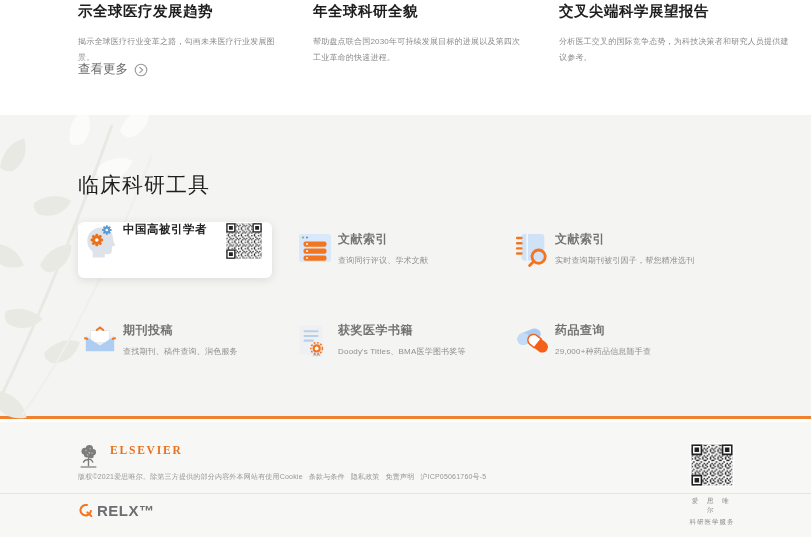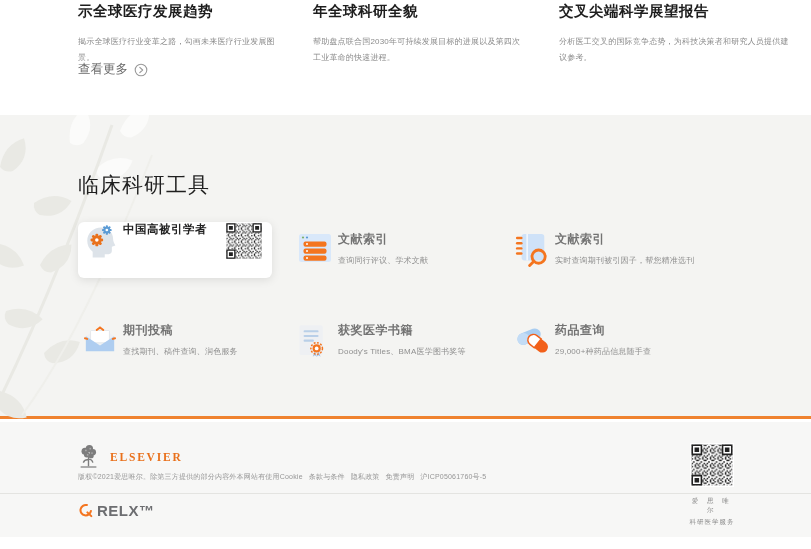--- a/index.html
+++ b/index.html
@@ -33,21 +33,21 @@
   .qr { width:38px; height:38px; display:block; }
   .tool { display:flex; align-items:flex-start; cursor:pointer; }
   .row1.tool { padding-top:9px; }
   .tool-icon { width:34px; flex:0 0 34px; margin:2px 6px 0 5px; }
   .tool-icon svg { display:block; }
   .tool-title { font-size:12px; font-weight:bold; color:#737373; letter-spacing:.5px; }
   .tool-desc  { margin-top:7px; font-size:8px; color:#8f8f8f; letter-spacing:.2px; white-space:nowrap; }
 
   
   .footer { position:absolute; left:0; top:422px; width:811px; height:115px; background:#f7f7f6; }
-  .els-logo { position:absolute; left:78px; top:22px; display:flex; align-items:center; }
+  .els-logo { position:absolute; left:78px; top:22px; display:flex; }
   .els-word { margin-left:11px; font-family:"Liberation Serif","DejaVu Serif",serif;
               font-size:11.5px; font-weight:bold; color:#e9711c; letter-spacing:1.8px; }
   .copyright-row { position:absolute; left:78px; top:50px; display:flex; align-items:center;
                    font-size:7px; color:#969696; letter-spacing:.2px; white-space:nowrap; }
   .copyright-row .flink { margin-left:6px; cursor:pointer; }
   .footer-qr { position:absolute; left:690px; top:21px; width:44px; height:44px; }
   .footer-qr .qr { width:44px; height:44px; }
   .footer-divider { position:absolute; left:0; top:71px; width:811px; height:0;
                     border-top:1px solid #e4e4e1; }
   .relx { position:absolute; left:78px; top:80px; display:flex; align-items:center; }

